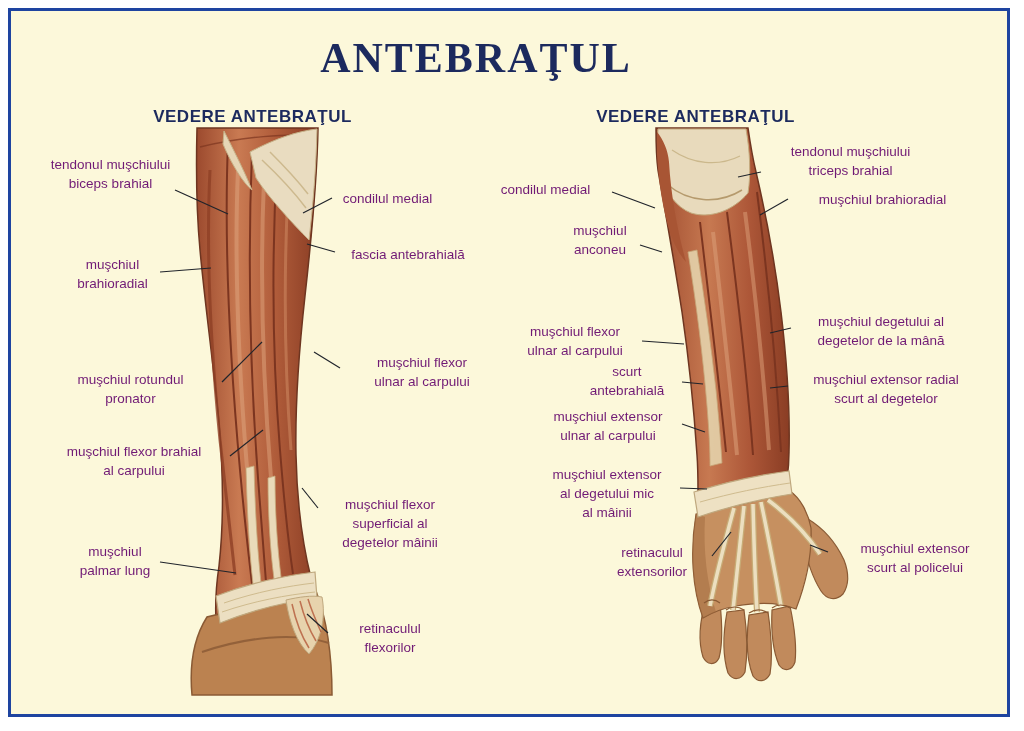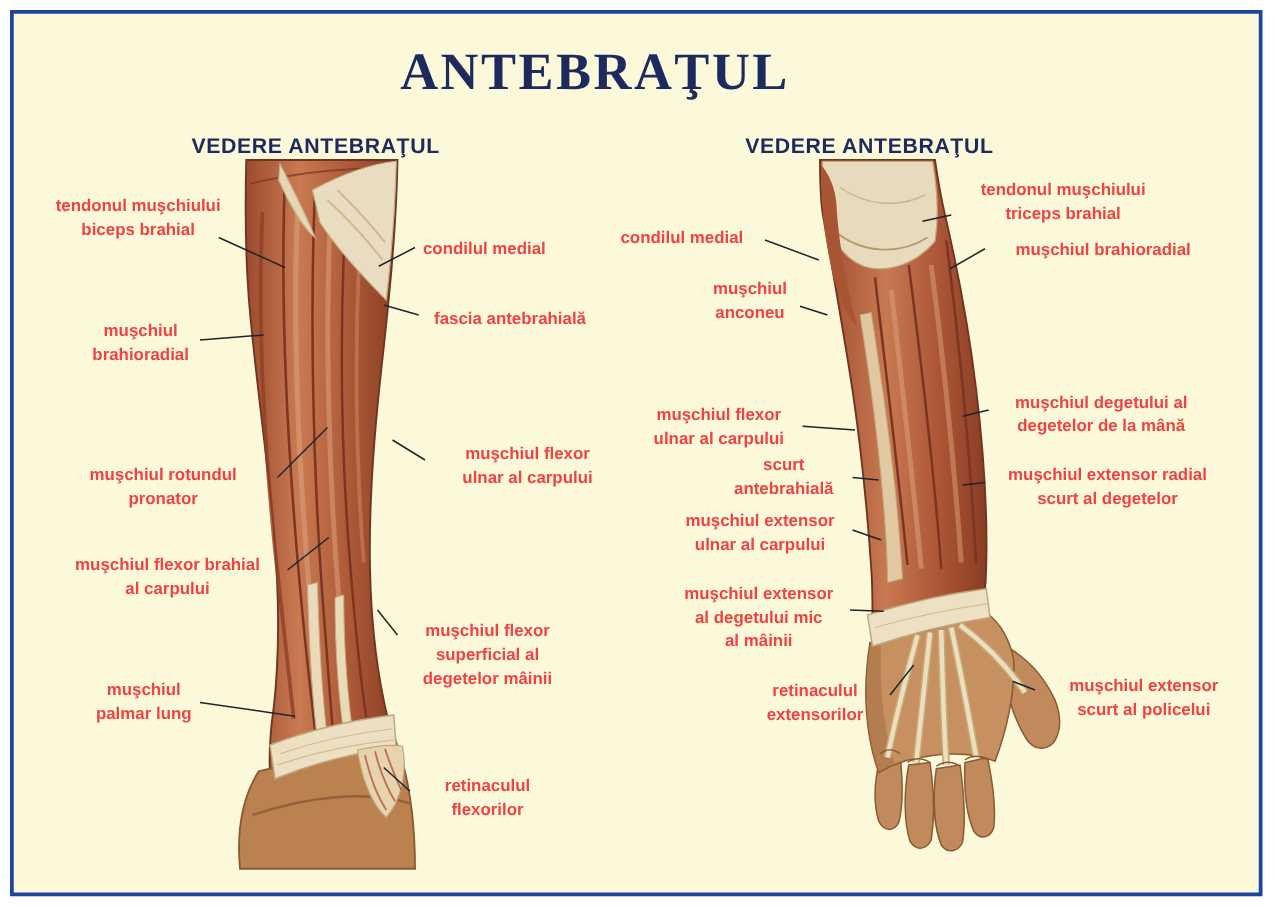--- a/index.html
+++ b/index.html
@@ -17,21 +17,21 @@
     color:#1c2a5e;letter-spacing:2px;margin:0;
   }
   .heading{
     position:absolute;font-size:17px;font-weight:bold;color:#1c2a5e;
     text-align:center;letter-spacing:0.5px;
   }
   #h-ant{left:105px;top:107px;width:295px;}
   #h-post{left:548px;top:107px;width:295px;}
   svg.art{position:absolute;left:0;top:0;}
   .lbl{
-    position:absolute;font-size:13.5px;font-weight:bold;color:#ef4444;
+    position:absolute;font-size:13.5px;font-weight:normal;color:#701a75;
     text-align:center;line-height:19px;white-space:pre-line;
   }
   .lA0{left:28px;top:155px;width:165px}
   .lA1{left:330px;top:189px;width:115px}
   .lA2{left:333px;top:245px;width:150px}
   .lA3{left:35px;top:255px;width:155px}
   .lA4{left:38px;top:370px;width:185px}
   .lA5{left:342px;top:353px;width:160px}
   .lA6{left:30px;top:442px;width:208px}
   .lA7{left:315px;top:495px;width:150px}

